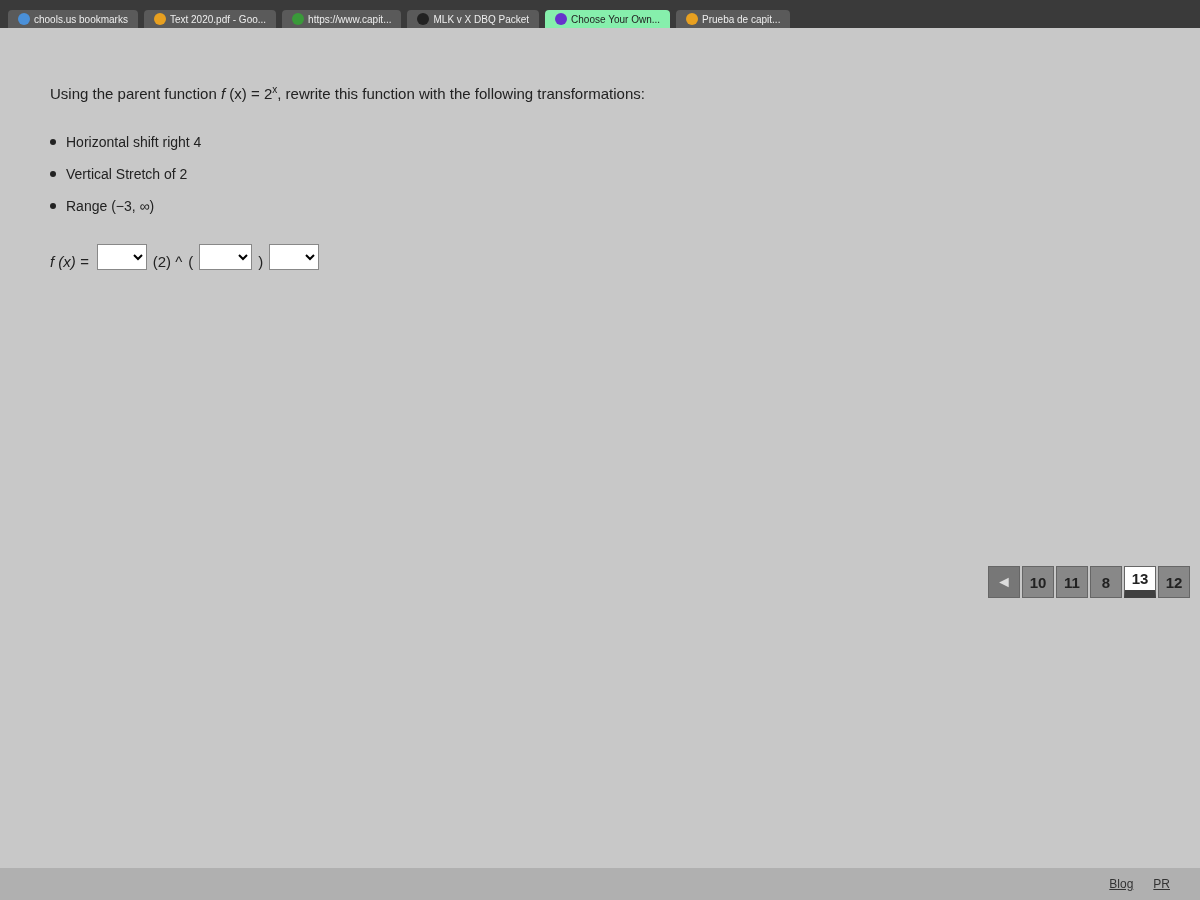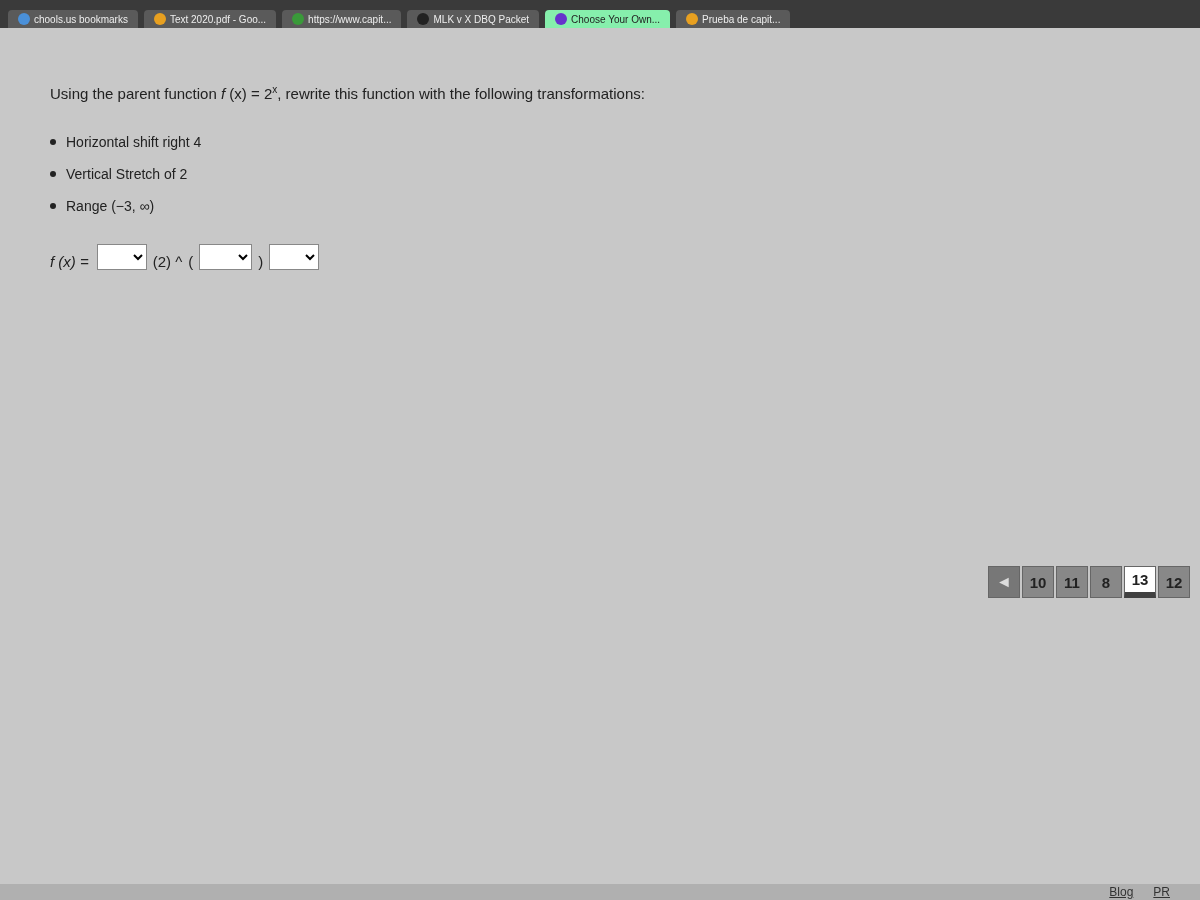--- a/index.html
+++ b/index.html
@@ -173,37 +173,37 @@
       align-items: center;
       justify-content: center;
       font-size: 15px;
       color: #222;
       cursor: pointer;
       font-weight: bold;
     }
 
     .page-btn.active {
       background: #fff;
-      border-bottom: 6px solid #404040;
+      border-bottom: 8px solid #404040;
       font-weight: bold;
     }
 
     .page-btn.prev-btn {
       background: #777;
       color: #ddd;
       font-size: 16px;
     }
 
     
     .bottom-hint {
       position: absolute;
       bottom: 0;
       right: 0;
       left: 0;
-      height: 16px;
+      height: 32px;
       background: #b0b0b0;
       display: flex;
       align-items: center;
       justify-content: flex-end;
       padding-right: 30px;
       font-size: 12px;
       color: #333;
       gap: 20px;
     }
 

